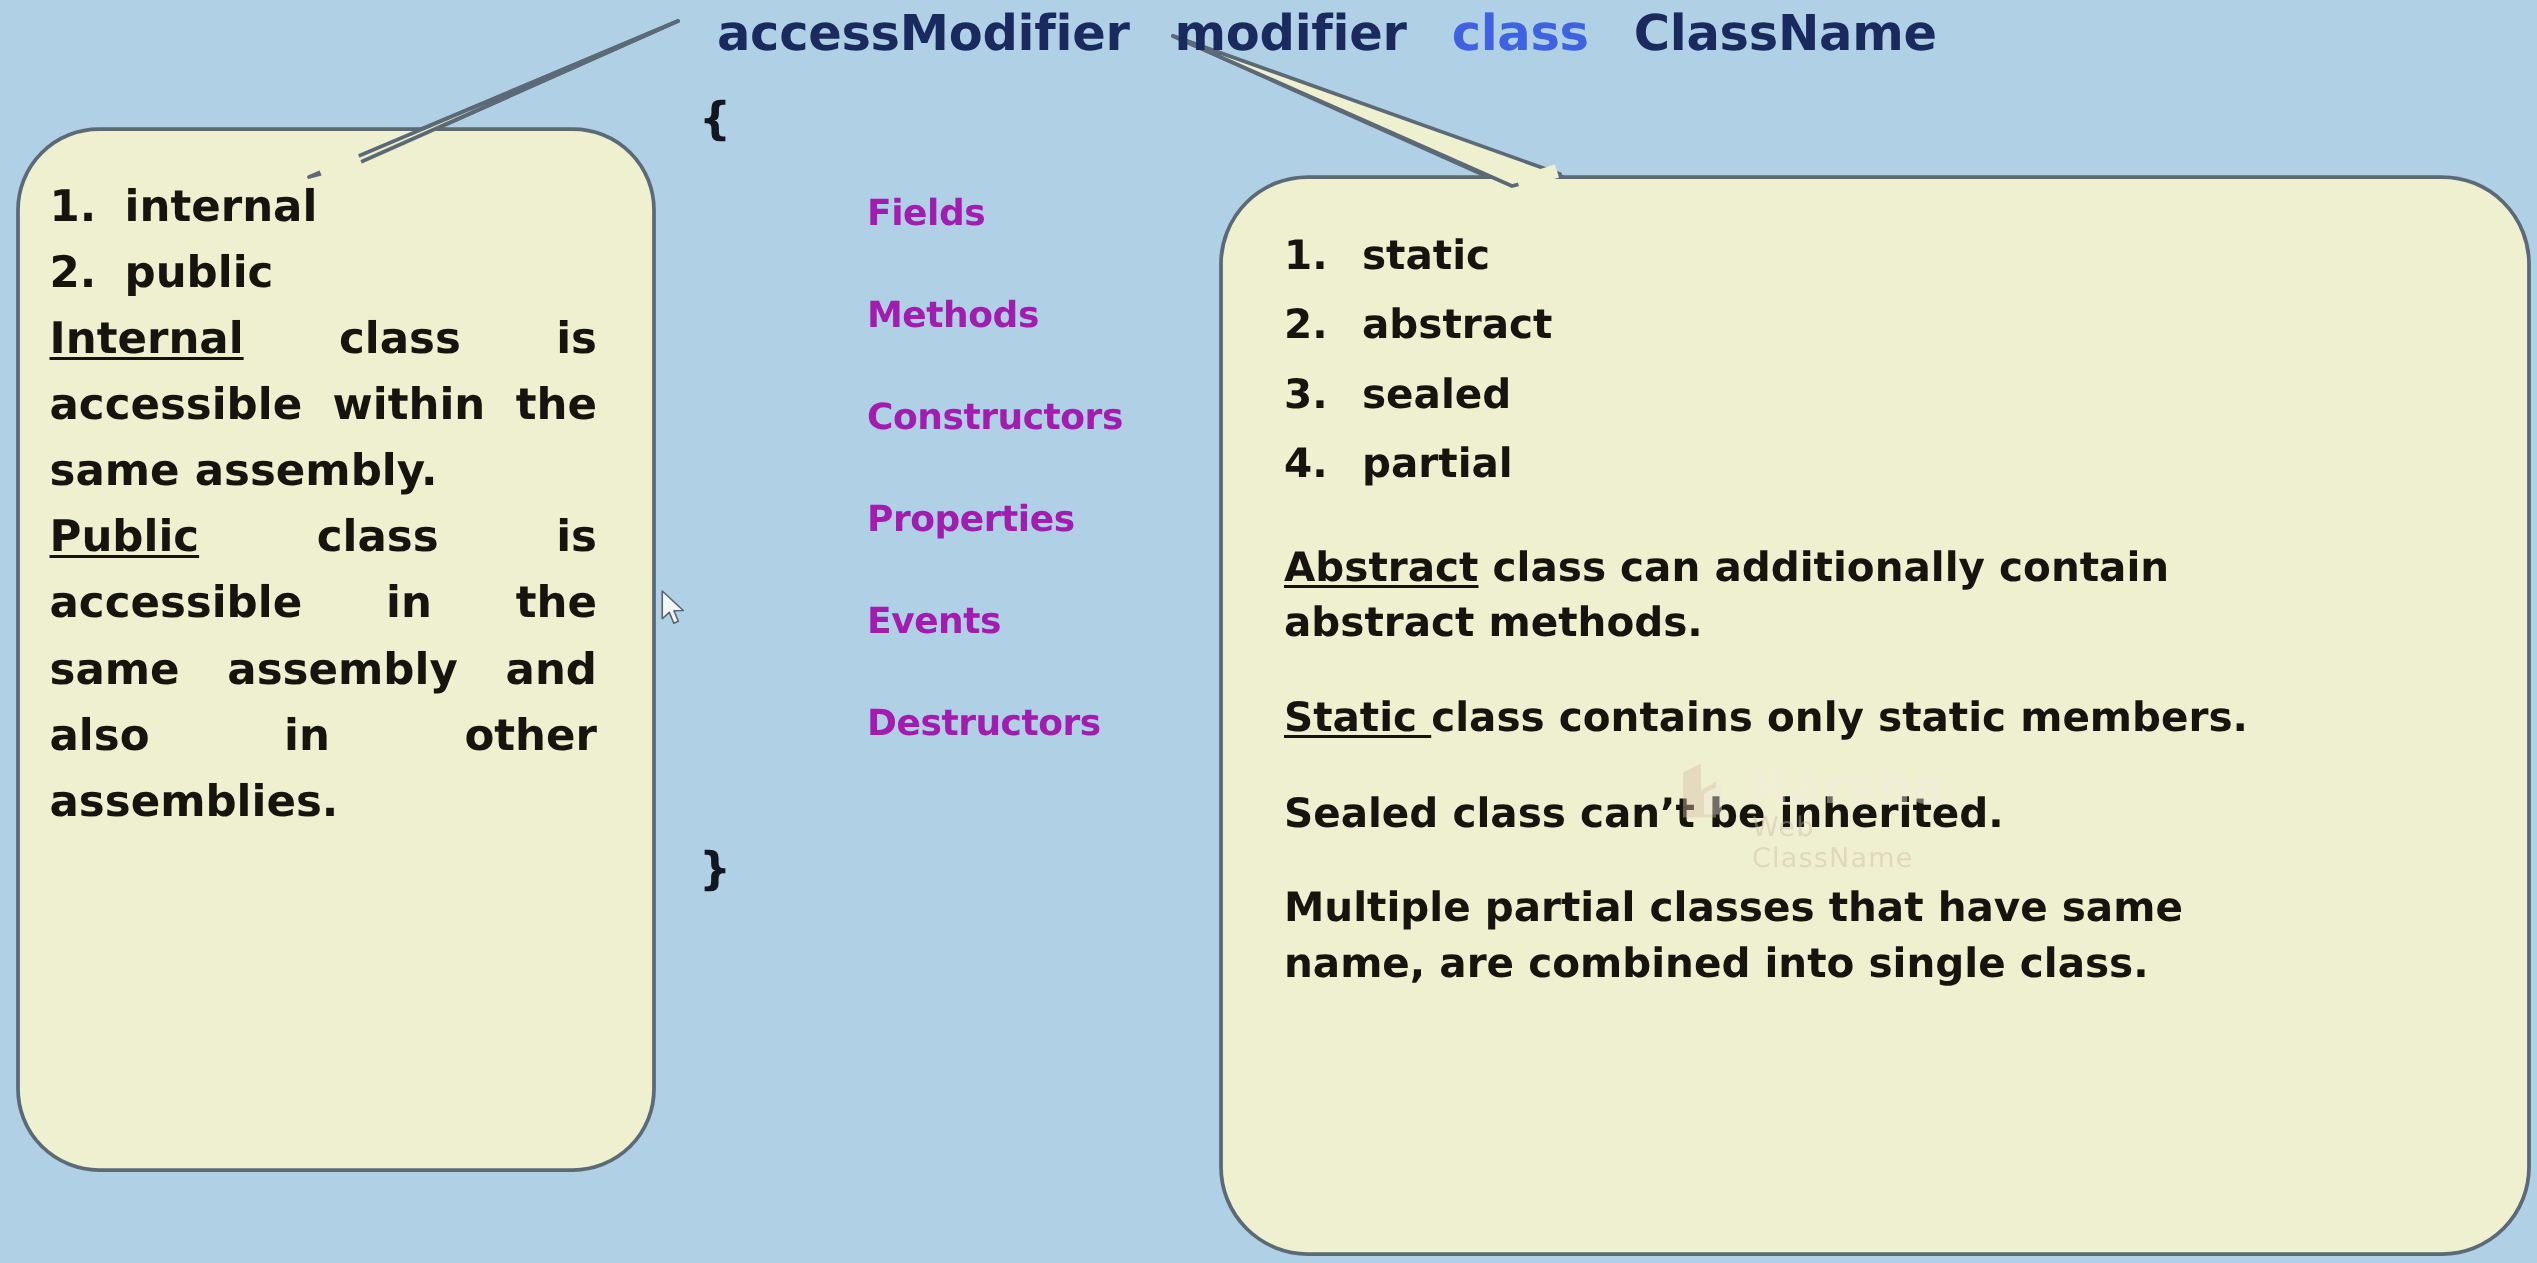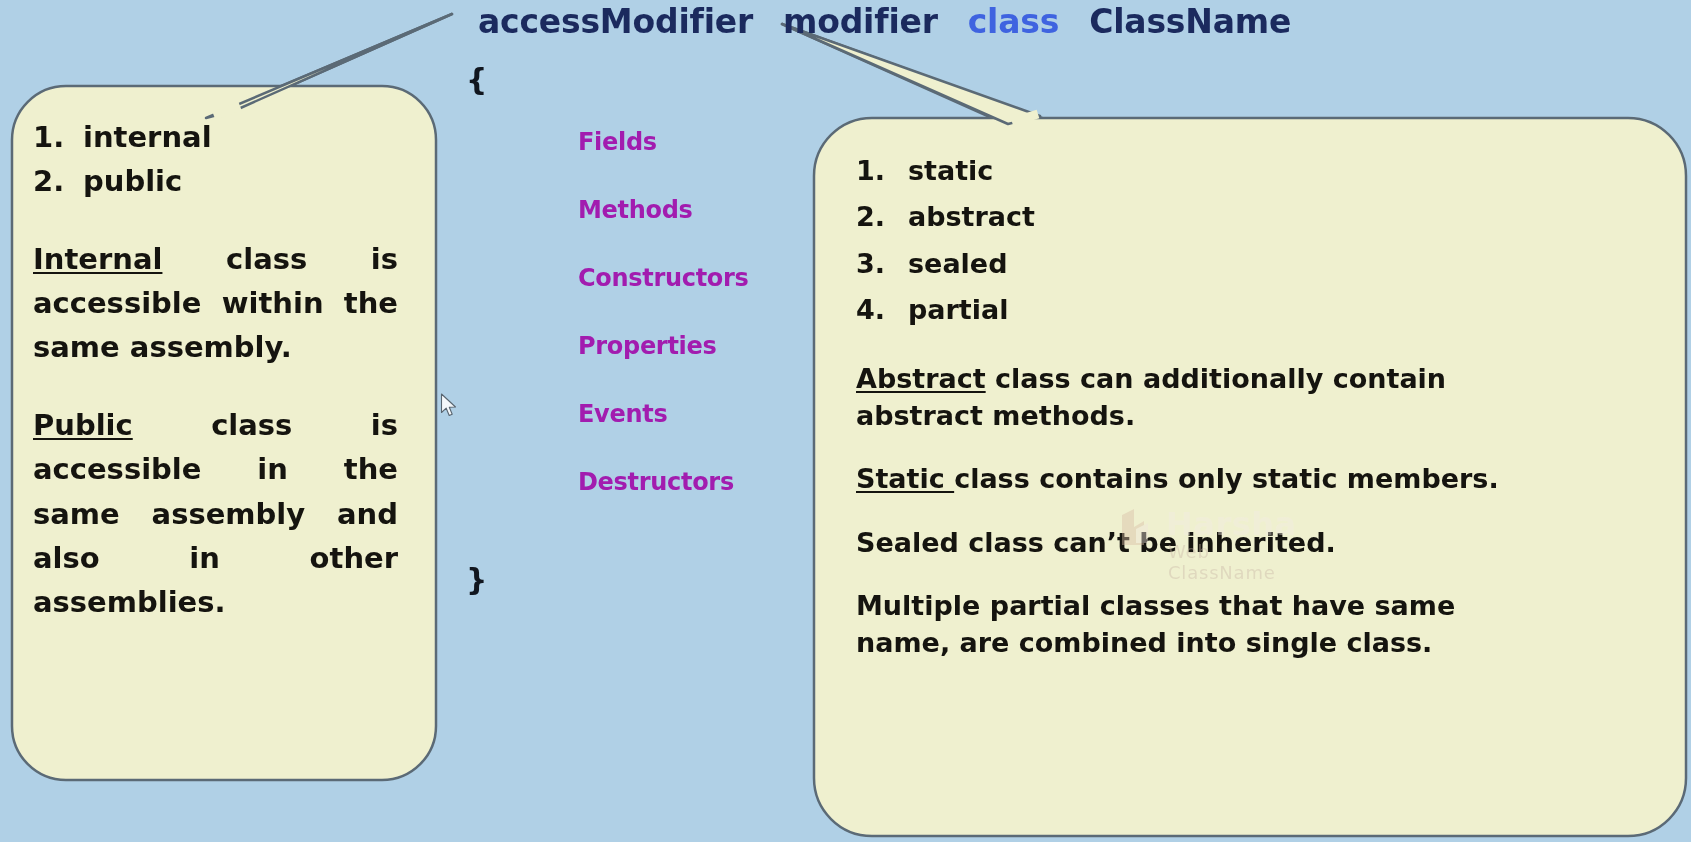--- a/index.html
+++ b/index.html
@@ -94,21 +94,20 @@
     margin: 0 0 0 0;
     padding: 0;
   }
   #left-text ol li {
     white-space: nowrap;
   }
   #left-text ol li .num { display: inline-block; width: 50px; }
   #left-text .para {
     text-align: justify;
     text-justify: inter-word;
-    margin-top: 34px;
     hyphens: none;
   }
   .u { text-decoration: underline; text-underline-offset: 3px; }
 
   
   #right-text {
     left: 856px;
     top: 148px;
     width: 680px;
     font-size: 27px;

